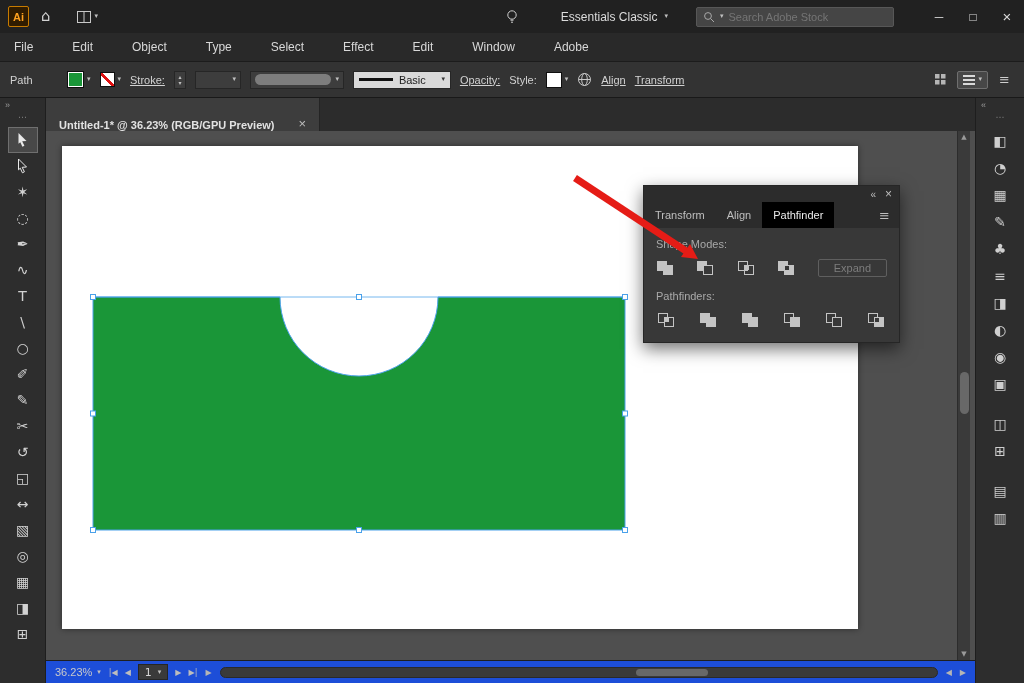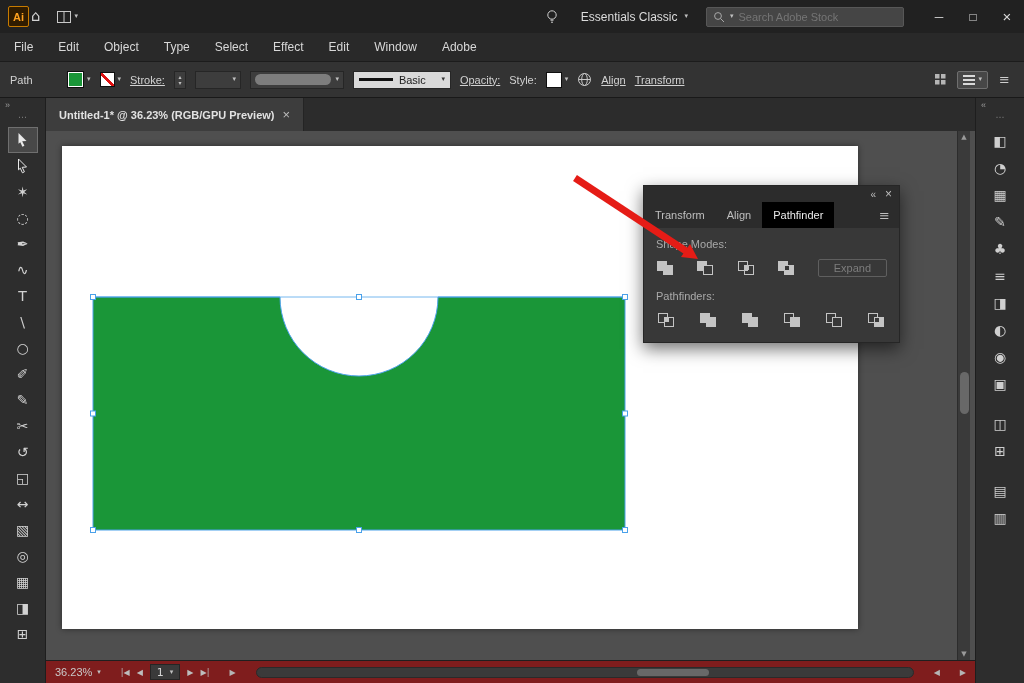--- a/index.html
+++ b/index.html
@@ -3,34 +3,34 @@
 <meta charset="utf-8">
 <style>
   *{margin:0;padding:0;box-sizing:border-box}
   html,body{width:1024px;height:683px;overflow:hidden}
   body{font-family:"Liberation Sans","DejaVu Sans",sans-serif;background:#222;color:#d6d6d6}
   svg{display:block}
   i,s{font-style:normal;text-decoration:none}
   .app{width:1024px;height:683px;display:flex;flex-direction:column;font-size:12px}
 
   
-  .titlebar{height:33px;background:#212121;display:flex;align-items:center;gap:2px;padding-left:8px;flex:0 0 auto}
+  .titlebar{height:33px;background:#212121;display:flex;align-items:center;gap:12px;padding-left:8px;flex:0 0 auto}
   .ai-logo{width:21px;height:21px;background:#301c00;border:1px solid #c77b00;border-radius:2px;color:#ffa21f;font-weight:700;font-size:11px;display:flex;align-items:center;justify-content:center}
   .tb-glyph{color:#d3d3d3;font-size:15px;line-height:1;font-family:"DejaVu Sans",sans-serif}
   .arrange{display:flex;align-items:center;gap:4px;margin-left:14px}
   .caret{font-size:7px;color:#c0c0c0;line-height:1;font-family:"DejaVu Sans",sans-serif}
   .tb-spacer{flex:1}
   .ws{display:flex;align-items:center;gap:7px;margin-right:16px;color:#dcdcdc}
   .searchbox{width:198px;height:20px;background:#454545;border:1px solid #575757;border-radius:2px;display:flex;align-items:center;gap:5px;padding:0 6px;margin-right:16px}
   .searchbox input{flex:1;background:transparent;border:none;outline:none;color:#a6a6a6;font-size:11px;font-family:inherit}
   .winbtns{display:flex;height:33px}
   .winbtn{width:34px;display:flex;align-items:center;justify-content:center;color:#dadada;font-size:12px}
 
   
-  .menubar{height:29px;background:#292929;border-bottom:1px solid #1c1c1c;display:flex;align-items:center;gap:25px;padding-left:14px;flex:0 0 auto}
+  .menubar{height:29px;background:#292929;border-bottom:1px solid #1c1c1c;display:flex;align-items:center;gap:39px;padding-left:14px;flex:0 0 auto}
   .menu-item{color:#d8d8d8;font-size:12px}
 
   
   .controlbar{height:36px;background:#333;border-bottom:1px solid #191919;display:flex;align-items:center;gap:9px;padding:0 10px;font-size:11px;flex:0 0 auto}
   .cb-label{color:#d2d2d2}
   .link{text-decoration:underline}
   .sw{display:flex;align-items:center;gap:3px}
   .swatch{width:17px;height:17px;border:1px solid #0f0f0f;box-shadow:inset 0 0 0 1px #fff}
   .swatch-none{width:15px;height:15px;border:1px solid #0f0f0f;background:linear-gradient(to top right,#fff 42%,#e01010 42%,#e01010 56%,#fff 56%)}
   .stepper{width:12px;height:18px;background:#3d3d3d;border:1px solid #262626;display:flex;flex-direction:column;align-items:center;justify-content:center;line-height:6px}
@@ -51,21 +51,21 @@
   .workspace{flex:1;display:flex;min-height:0}
   .left-rail{width:46px;background:#2d2d2d;border-right:1px solid #1e1e1e;display:flex;flex-direction:column;align-items:center;padding-top:3px}
   .rail-chev{align-self:flex-end;padding-right:5px;color:#9a9a9a;font-size:9px;line-height:1}
   .rail-chev.left{align-self:flex-start;padding-left:5px}
   .drag-dots{color:#7a7a7a;font-size:9px;line-height:1;margin:3px 0 5px}
   .tool{width:30px;height:26px;display:flex;align-items:center;justify-content:center;color:#d2d2d2;font-size:14px;line-height:1;font-family:"DejaVu Sans",sans-serif}
   .tool.selected{background:#484848;border:1px solid #6f6f6f}
 
   .center{width:929px;display:flex;flex-direction:column;min-width:0}
   .tabbar{height:33px;background:#2c2c2c;display:flex;flex:0 0 auto}
-  .doc-tab{height:33px;display:flex;align-items:center;gap:8px;padding:0 13px;background:#3d3d3d;border-right:1px solid #242424;font-size:11px;font-weight:700;color:#e2e2e2}
+  .doc-tab{height:33px;display:flex;align-items:flex-end;gap:24px;padding:0 13px;background:#3d3d3d;border-right:1px solid #242424;font-size:11px;font-weight:700;color:#e2e2e2}
   .tab-close{color:#bdbdbd;font-size:13px;font-weight:400}
 
   .canvas{position:relative;flex:1;background:#4f4f4f;overflow:hidden}
   .artboard{position:absolute;left:16px;top:15px;width:796px;height:483px;background:#fff;box-shadow:0 0 6px rgba(0,0,0,.45);z-index:1}
   .shape-layer{position:absolute;left:0;top:0;z-index:2}
   .arrow-layer{position:absolute;left:0;top:0;z-index:10;pointer-events:none}
 
   .vscroll{position:absolute;left:911px;top:0;width:13px;height:529px;background:#3a3a3a;border-left:1px solid #2c2c2c;z-index:3}
   .vthumb{position:absolute;left:2px;top:241px;width:9px;height:42px;background:#686868;border-radius:5px}
   .vs-arrow{position:absolute;left:0;width:12px;text-align:center;font-size:7px;color:#9a9a9a;font-family:"DejaVu Sans",sans-serif}
@@ -88,21 +88,21 @@
   .pfi i{position:absolute;width:10px;height:10px;border:1px solid #c4c4c4}
   .pfi i.f{background:#c4c4c4}
   .pfi i.k{background:#383838}
   .pfi .a{left:0;top:0}
   .pfi .b{left:6px;top:4px}
   .pfi s{position:absolute;left:7px;top:5px;width:4px;height:4px;background:#c4c4c4;z-index:2}
   .pfi s.k{background:#383838}
   .expand-btn{margin-left:auto;border:1px solid #5f5f5f;border-radius:2px;color:#7d7d7d;font-size:11px;padding:2px 15px}
 
   
-  .statusbar{height:23px;background:#7f1d1d;border-top:1px solid #1f1f1f;display:flex;align-items:center;gap:20px;padding:4px 9px;font-size:11px;color:#c9c9c9;flex:0 0 auto}
+  .statusbar{height:23px;background:#1d4ed8;border-top:1px solid #1f1f1f;display:flex;align-items:center;gap:8px;padding:4px 9px;font-size:11px;color:#c9c9c9;flex:0 0 auto}
   .sb-zoom{display:flex;align-items:center;gap:5px}
   .sb-nav{display:flex;align-items:center;gap:7px;font-size:8px;color:#bdbdbd;font-family:"DejaVu Sans",sans-serif}
   .sb-board{height:16px;background:#3a3a3a;border:1px solid #252525;display:flex;align-items:center;gap:6px;padding:0 6px;font-size:11px;color:#d5d5d5}
   .sb-status{width:268px;height:16px;background:#343434;border:1px solid #252525;display:flex;align-items:center;justify-content:center;color:#cfcfcf}
   .sb-arrow{font-size:8px;color:#b5b5b5;font-family:"DejaVu Sans",sans-serif}
   .hscroll{flex:1;height:11px;background:#3a3a3a;border:1px solid #2a2a2a;border-radius:6px;position:relative}
   .hthumb{position:absolute;left:58%;top:1px;width:72px;height:7px;background:#686868;border-radius:4px}
 
   .right-rail{width:49px;background:#2d2d2d;border-left:1px solid #1e1e1e;display:flex;flex-direction:column;align-items:center;padding-top:3px}
   .ric{width:30px;height:27px;display:flex;align-items:center;justify-content:center;color:#cfcfcf;font-size:14px;line-height:1;font-family:"DejaVu Sans",sans-serif}

